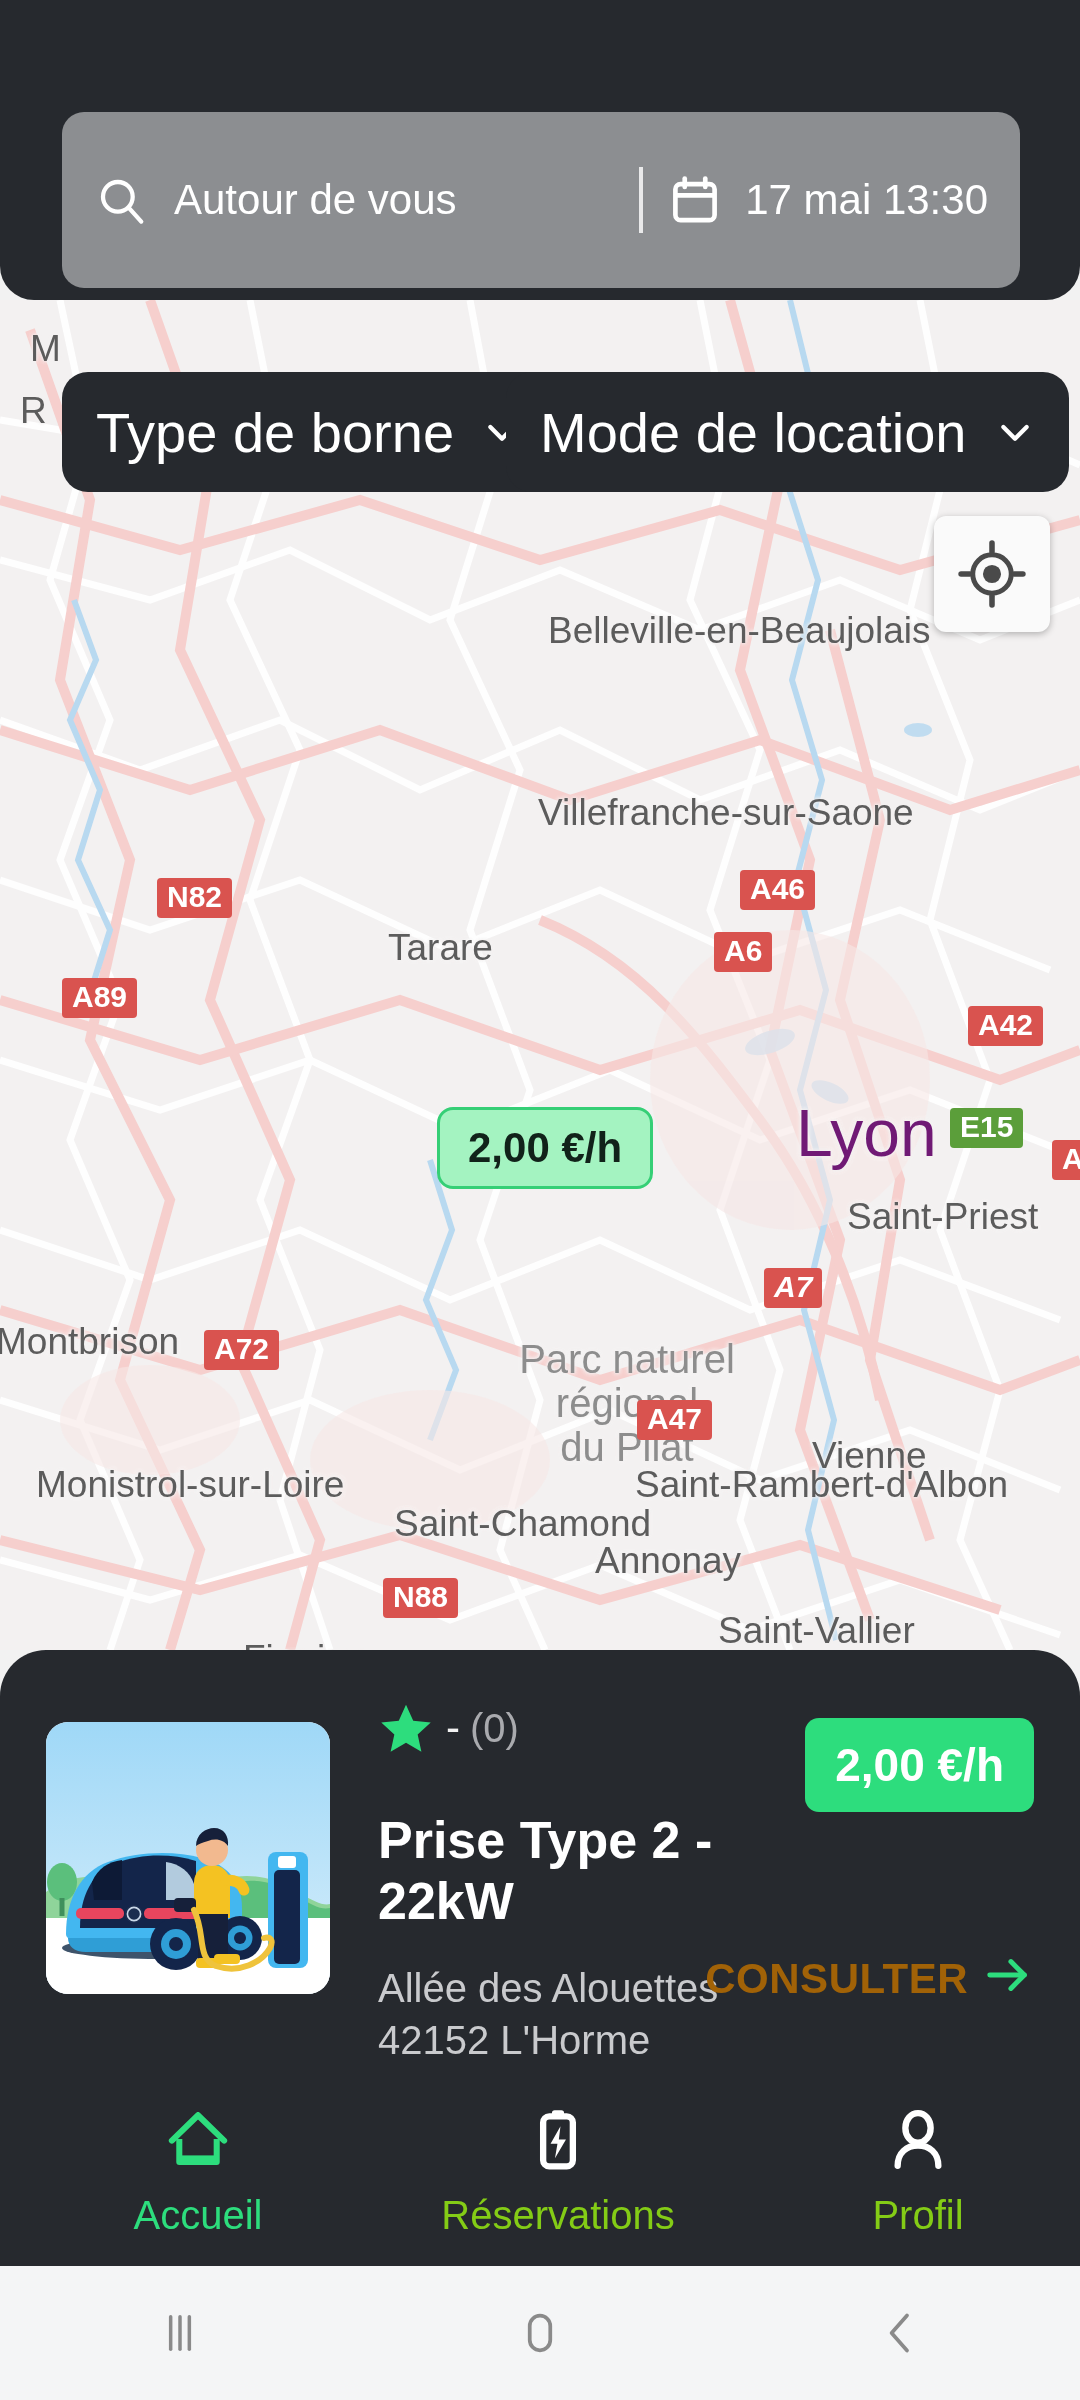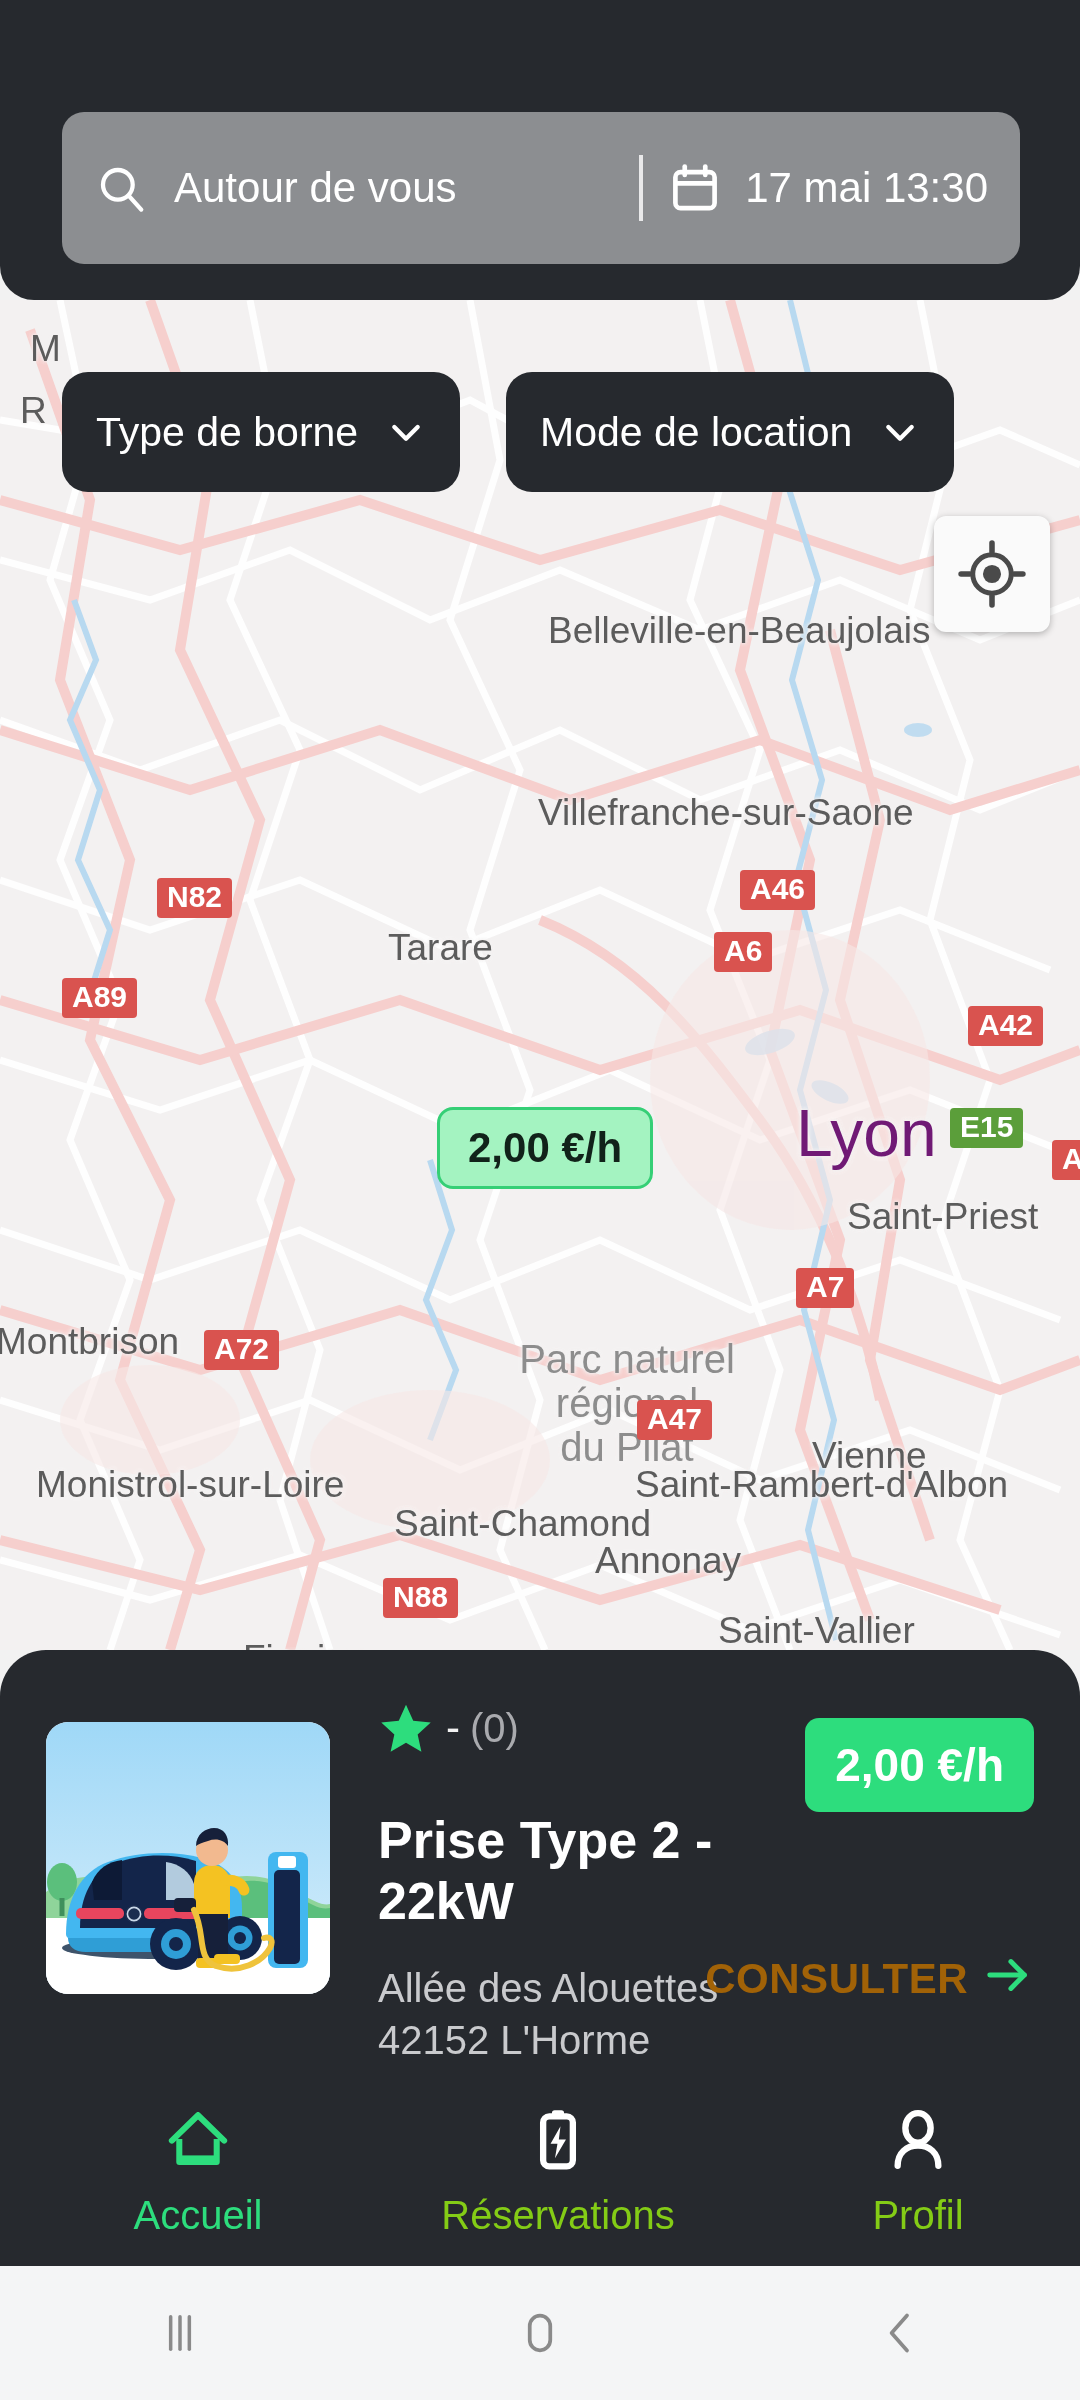--- a/index.html
+++ b/index.html
@@ -29,21 +29,21 @@
   }
   .notif-dot{ width:13px;height:13px;border-radius:50%;background:#d8d8d8;margin-left:14px;}
 
   
   #header-panel{
     position:absolute; top:0; left:0; width:1080px; height:300px;
     background:#26292e; border-bottom-left-radius:34px; border-bottom-right-radius:34px;
     z-index:5;
   }
   #search-bar{
-    position:absolute; left:62px; top:112px; width:958px; height:152px;
+    position:absolute; left:62px; top:112px; width:958px; height:176px;
     background:#8c8e91; border-radius:22px; display:flex; align-items:center;
     padding:0 32px;
   }
   #search-placeholder{
     color:#ffffff; font-size:42px; margin-left:26px; white-space:nowrap;
   }
   .v-divider{ width:4px;height:66px;background:#e9e9ea;margin-left:auto; }
   #date-value{ color:#fff;font-size:42px;margin-left:22px;white-space:nowrap; }
 
   
@@ -68,21 +68,21 @@
     position:absolute; right:30px; top:516px; width:116px; height:116px;
     background:#fafafa; border-radius:12px; box-shadow:0 2px 7px rgba(0,0,0,.28);
     display:flex; align-items:center; justify-content:center; z-index:6;
   }
 
   
   #chips{ position:absolute; top:372px; left:0; width:1080px; z-index:7; }
   .chip{
     position:absolute; background:#26292e; color:#fff; height:120px;
     border-radius:26px; display:flex; align-items:center;
-    padding:0 34px; font-size:41px; white-space:nowrap;
+    padding:0 34px; font-size:56px; white-space:nowrap;
   }
   .chev{ margin-left:28px; display:block; }
 
   
   #price-pin{
     position:absolute; left:437px; top:1107px; z-index:6;
     background:#a4f3c1; border:3px solid #35cf76; border-radius:16px;
     padding:14px 28px; font-size:42px; font-weight:bold; color:#11221a;
   }
 
@@ -219,21 +219,21 @@
     <span>du Pilat</span>
   </div>
 
   <div class="shield" style="left:157px; top:578px;">N82</div>
   <div class="shield" style="left:62px;  top:678px;">A89</div>
   <div class="shield" style="left:740px; top:570px;">A46</div>
   <div class="shield" style="left:714px; top:632px;">A6</div>
   <div class="shield" style="left:968px; top:706px;">A42</div>
   <div class="shield e" style="left:950px; top:808px;">E15</div>
   <div class="shield" style="left:1052px;top:840px;">A4</div>
-  <div class="shield" style="left:796px; top:968px;">A7</div>
+  <div class="shield" style="left:764px; top:968px;font-style:italic;">A7</div>
   <div class="shield" style="left:204px; top:1030px;">A72</div>
   <div class="shield" style="left:637px; top:1100px;">A47</div>
   <div class="shield" style="left:383px; top:1278px;">N88</div>
 </div>
 
 <div id="price-pin">2,00 €/h</div>
 
 <div id="locate-btn">
   <svg width="70" height="70" viewBox="0 0 24 24">
     <circle cx="12" cy="12" r="6.6" fill="none" stroke="#4a4a4a" stroke-width="1.7"></circle>

